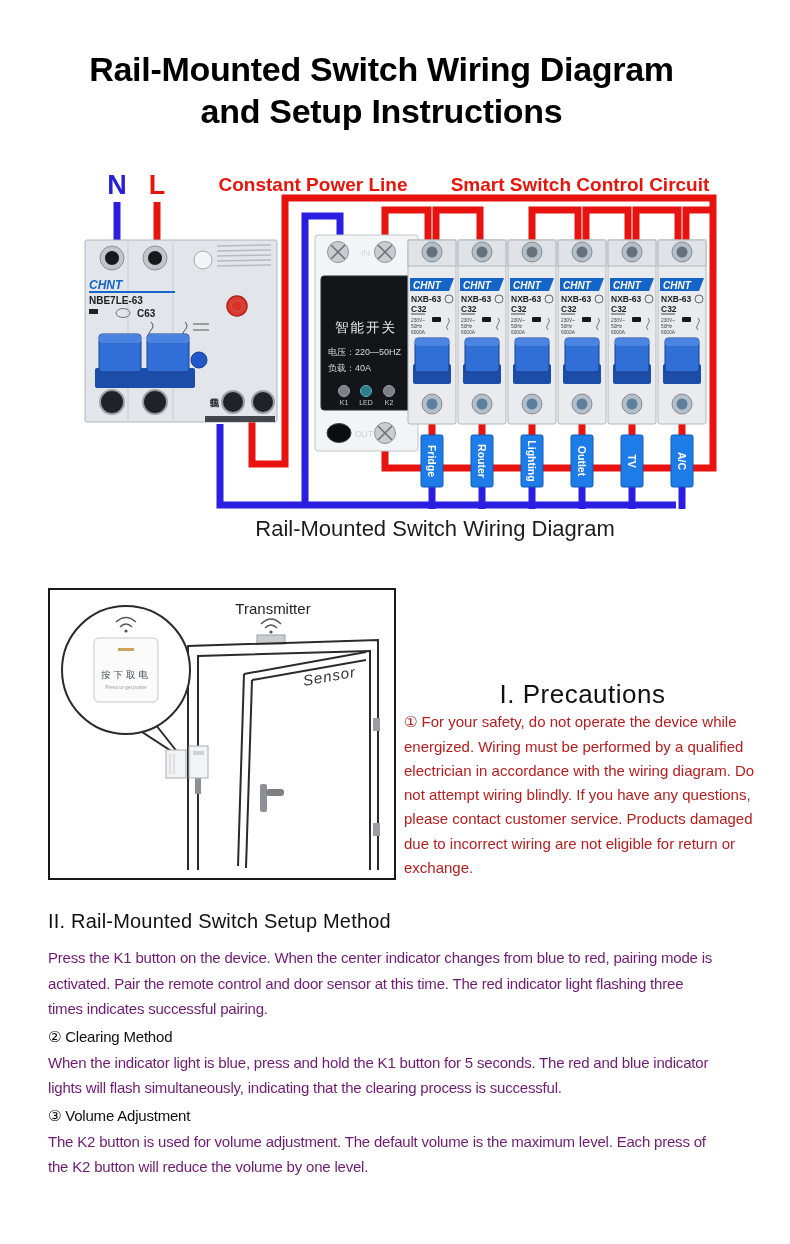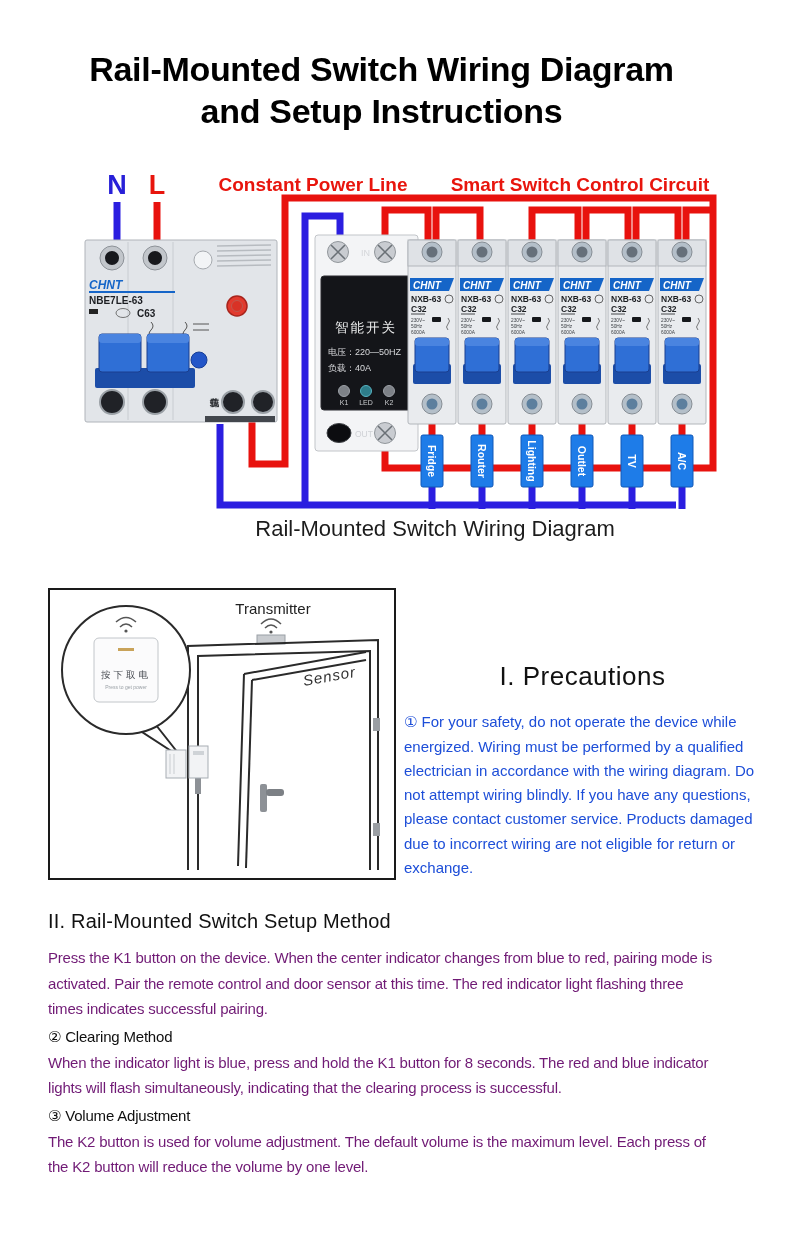--- a/index.html
+++ b/index.html
@@ -16,23 +16,23 @@
   .diagram-svg { margin-top:26px; }
 
   .wire-red   { stroke:#e8120e; stroke-width:7; fill:none; }
   .wire-blue  { stroke:#2b1ee0; stroke-width:7; fill:none; }
 
   .mid-row { display:flex; margin-top:32px;align-items:flex-end; }
   .door-box { width:348px; height:292px; margin-left:48px; flex:none; }
   .precautions { width:386px; margin-left:8px; padding-right:2px; }
   .precautions h2 {
     font-size:26px; font-weight:normal; color:#111; text-align:center;
-    margin:8px 0 18px 0; letter-spacing:0.5px;
+    margin:8px 0 0 0; letter-spacing:0.5px;
   }
-  .precautions p { font-size:15px; line-height:1.62; color:#1d4ed8; }
+  .precautions p { font-size:15px; line-height:1.62; color:#b91c1c; }
 
   .setup { margin:30px 48px 0 48px; }
   .setup h2 { font-size:20px; font-weight:normal; color:#111; margin-bottom:12px; letter-spacing:0.2px; }
   .setup .s-label { font-size:15px; color:#0f0f0f; margin:6px 0 4px 0; letter-spacing:-0.2px; }
   .setup p { font-size:15px; line-height:1.7; color:#701a75; letter-spacing:-0.2px; }
 </style>
 </head>
 <body>
 
 <div class="page">
@@ -339,19 +339,19 @@
       <p>① For your safety, do not operate the device while energized. Wiring must be performed by a qualified electrician in accordance with the wiring diagram. Do not attempt wiring blindly. If you have any questions, please contact customer service. Products damaged due to incorrect wiring are not eligible for return or exchange.</p>
     </div>
   </div>
 
   <div class="setup">
     <h2>II. Rail-Mounted Switch Setup Method</h2>
 
     <p>Press the K1 button on the device. When the center indicator changes from blue to red, pairing mode is activated. Pair the remote control and door sensor at this time. The red indicator light flashing three times indicates successful pairing.</p>
 
     <div class="s-label">② Clearing Method</div>
-    <p>When the indicator light is blue, press and hold the K1 button for 8 seconds. The red and blue indicator lights will flash simultaneously, indicating that the clearing process is successful.</p>
+    <p>When the indicator light is blue, press and hold the K1 button for 5 seconds. The red and blue indicator lights will flash simultaneously, indicating that the clearing process is successful.</p>
 
     <div class="s-label">③ Volume Adjustment</div>
     <p>The K2 button is used for volume adjustment. The default volume is the maximum level. Each press of the K2 button will reduce the volume by one level.</p>
   </div>
 
 </div>
 
 </body></html>

